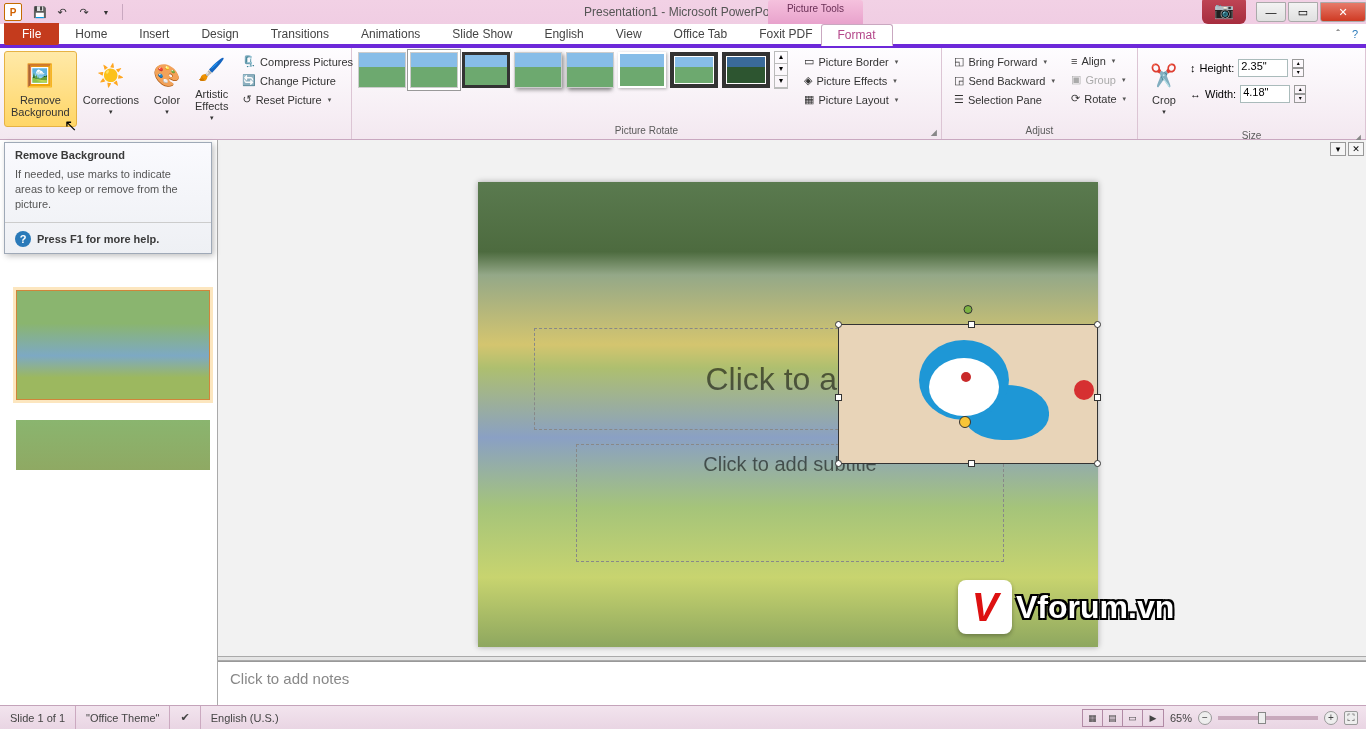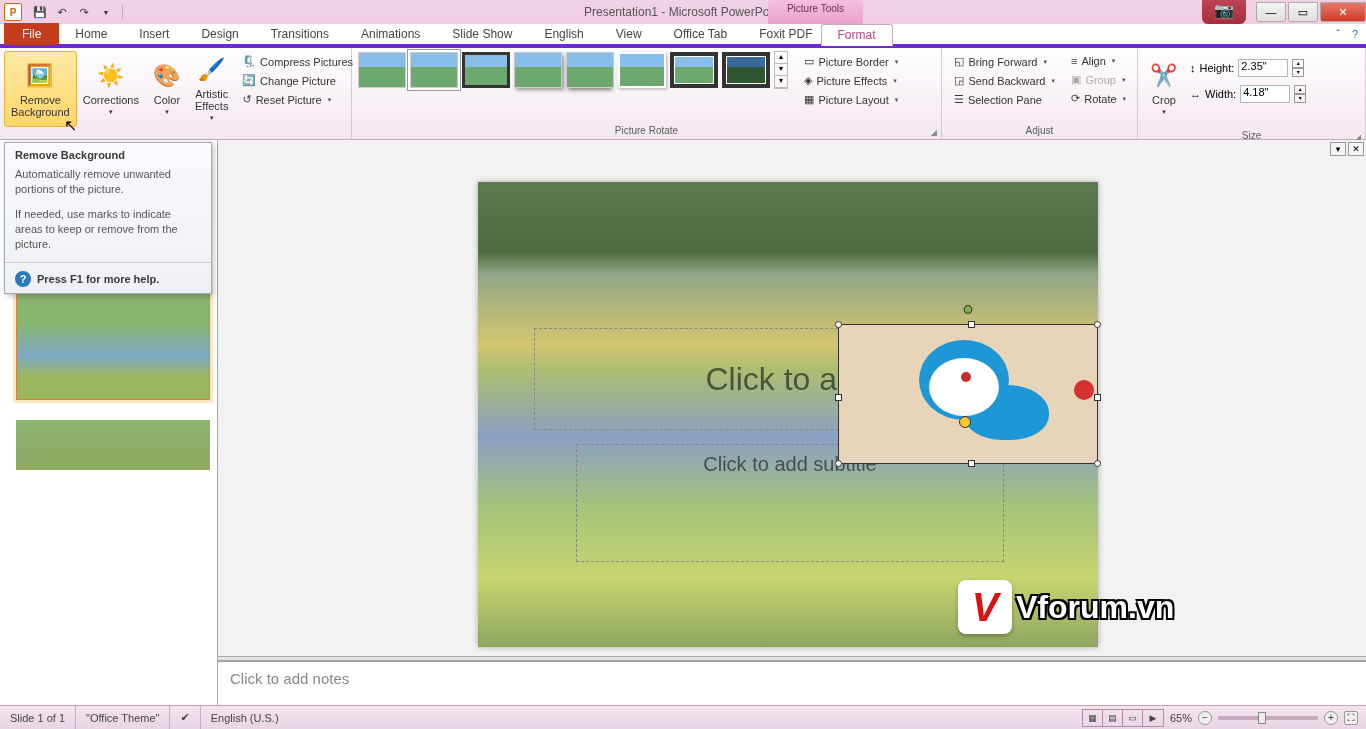--- a/index.html
+++ b/index.html
@@ -289,21 +289,20 @@
       </div>
     </div>
     <div class="group-label"><span>Size</span><span class="launcher">◢</span></div>
   </div>
 </div>
 
 <div class="cursor">↖</div>
 
 <div class="tooltip">
   <div class="tt-title">Remove Background</div>
-  <div class="tt-body">Automatically remove unwanted portions of the picture.</div>
   <div class="tt-body">If needed, use marks to indicate areas to keep or remove from the picture.</div>
   <div class="tt-sep"></div>
   <div class="tt-help">
     <span class="help-icon">?</span>
     <span>Press F1 for more help.</span>
   </div>
 </div>
 
 <div class="content">
   <div class="slide-panel">

